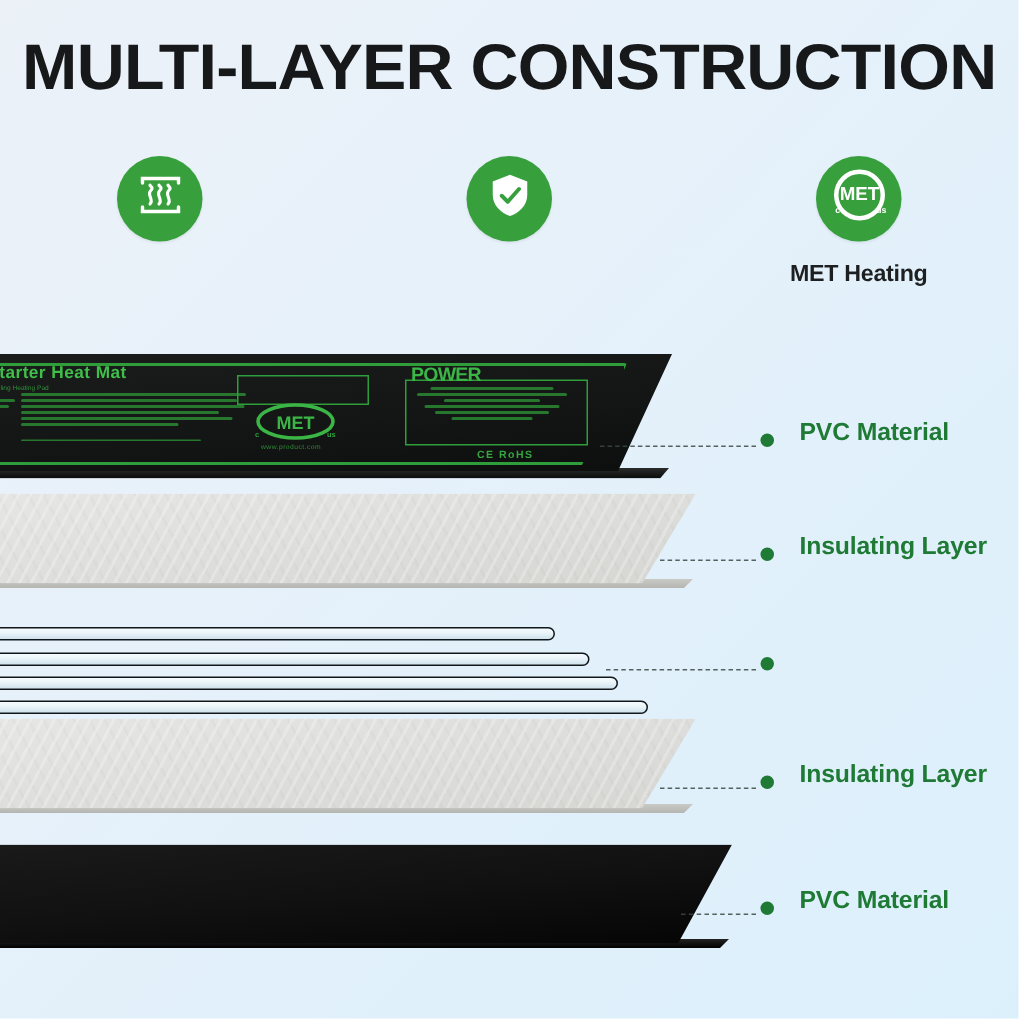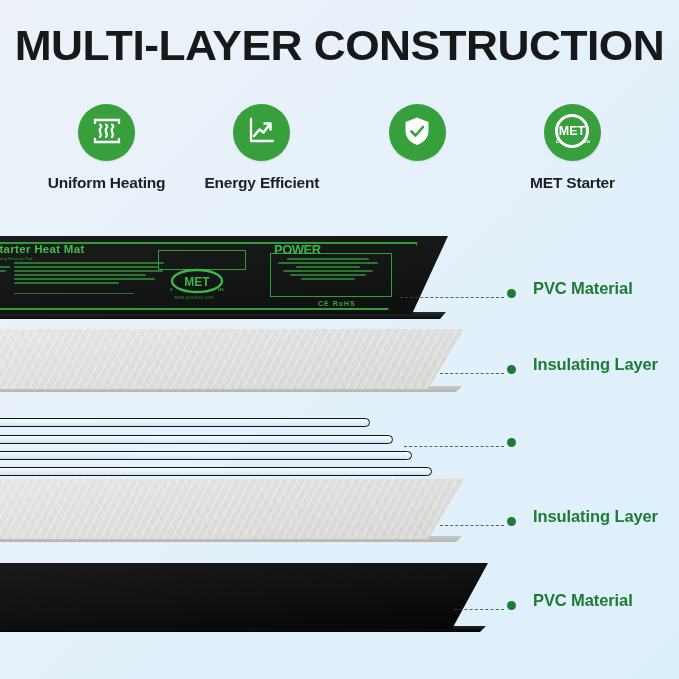--- a/index.html
+++ b/index.html
@@ -171,35 +171,22 @@
           <svg width="32" height="30" viewBox="0 0 32 30">
             <path d="M4 5 V25 M28 5 V25 M4 25 H28 M4 5 H28" fill="none" stroke="#fff" stroke-width="2.3" stroke-linecap="round" stroke-dasharray="0 0" opacity="0"></path>
             <path d="M4 7 V4 H28 V7" fill="none" stroke="#fff" stroke-width="2.3" stroke-linecap="round"></path>
             <path d="M4 23 V26 H28 V23" fill="none" stroke="#fff" stroke-width="2.3" stroke-linecap="round"></path>
             <path d="M9 21 C12 18, 6.5 15, 9.5 12 C11.5 10, 9.5 9.5, 9 8.5" fill="none" stroke="#fff" stroke-width="2.1" stroke-linecap="round"></path>
             <path d="M15 21 C18 18, 12.5 15, 15.5 12 C17.5 10, 15.5 9.5, 15 8.5" fill="none" stroke="#fff" stroke-width="2.1" stroke-linecap="round"></path>
             <path d="M21 21 C24 18, 18.5 15, 21.5 12 C23.5 10, 21.5 9.5, 21 8.5" fill="none" stroke="#fff" stroke-width="2.1" stroke-linecap="round"></path>
           </svg>
         </span>
       </div>
-      <div class="badge-label">Uniform Heating</div>
-    </div>
-
-    <div class="badge">
-      <div class="badge-circle">
-        <span>
-          <svg width="31" height="31" viewBox="0 0 31 31">
-            <path d="M5 4 V26 H27" fill="none" stroke="#fff" stroke-width="2.3" stroke-linecap="round" stroke-linejoin="round"></path>
-            <path d="M8 21 L13.5 14.5 L17.5 17.5 L24 9" fill="none" stroke="#fff" stroke-width="2.5" stroke-linecap="round" stroke-linejoin="round"></path>
-            <path d="M18.5 8.5 H24.5 V14.5" fill="none" stroke="#fff" stroke-width="2.5" stroke-linecap="round" stroke-linejoin="round"></path>
-          </svg>
-        </span>
-      </div>
-      <div class="badge-label">Energy Efficient</div>
-    </div>
+    </div>
+
 
     <div class="badge">
       <div class="badge-circle">
         <span>
           <svg width="30" height="32" viewBox="0 0 30 32">
             <path d="M15 2.5 L26.5 7 V16 C26.5 23 21 28 15 30 C9 28 3.5 23 3.5 16 V7 Z" fill="#fff"></path>
             <path d="M9.5 16.5 L13.5 20.5 L21 12" fill="none" stroke="#37a03c" stroke-width="2.6" stroke-linecap="round" stroke-linejoin="round"></path>
           </svg>
         </span>
       </div>
@@ -209,21 +196,21 @@
       <div class="badge-circle">
         <span>
           <svg width="46" height="46" viewBox="0 0 46 46">
             <circle cx="23" cy="23" r="15.5" fill="none" stroke="#fff" stroke-width="3"></circle>
             <text x="23" y="26.5" text-anchor="middle" font-family="Liberation Sans, sans-serif" font-size="12.5" font-weight="bold" fill="#fff">MET</text>
             <text x="8.5" y="35" text-anchor="middle" font-family="Liberation Sans, sans-serif" font-size="6" font-weight="bold" fill="#fff">c</text>
             <text x="37.5" y="35" text-anchor="middle" font-family="Liberation Sans, sans-serif" font-size="6" font-weight="bold" fill="#fff">us</text>
           </svg>
         </span>
       </div>
-      <div class="badge-label">MET Starter</div>
+      <div class="badge-label">MET Heating</div>
     </div>
 
   </div>
 
   <div class="layers">
 
     <div class="layer" style="top:0;">
       <div class="slab-edge mat-top-edge"></div>
       <div class="slab mat-top">
         <div class="mat-print">

